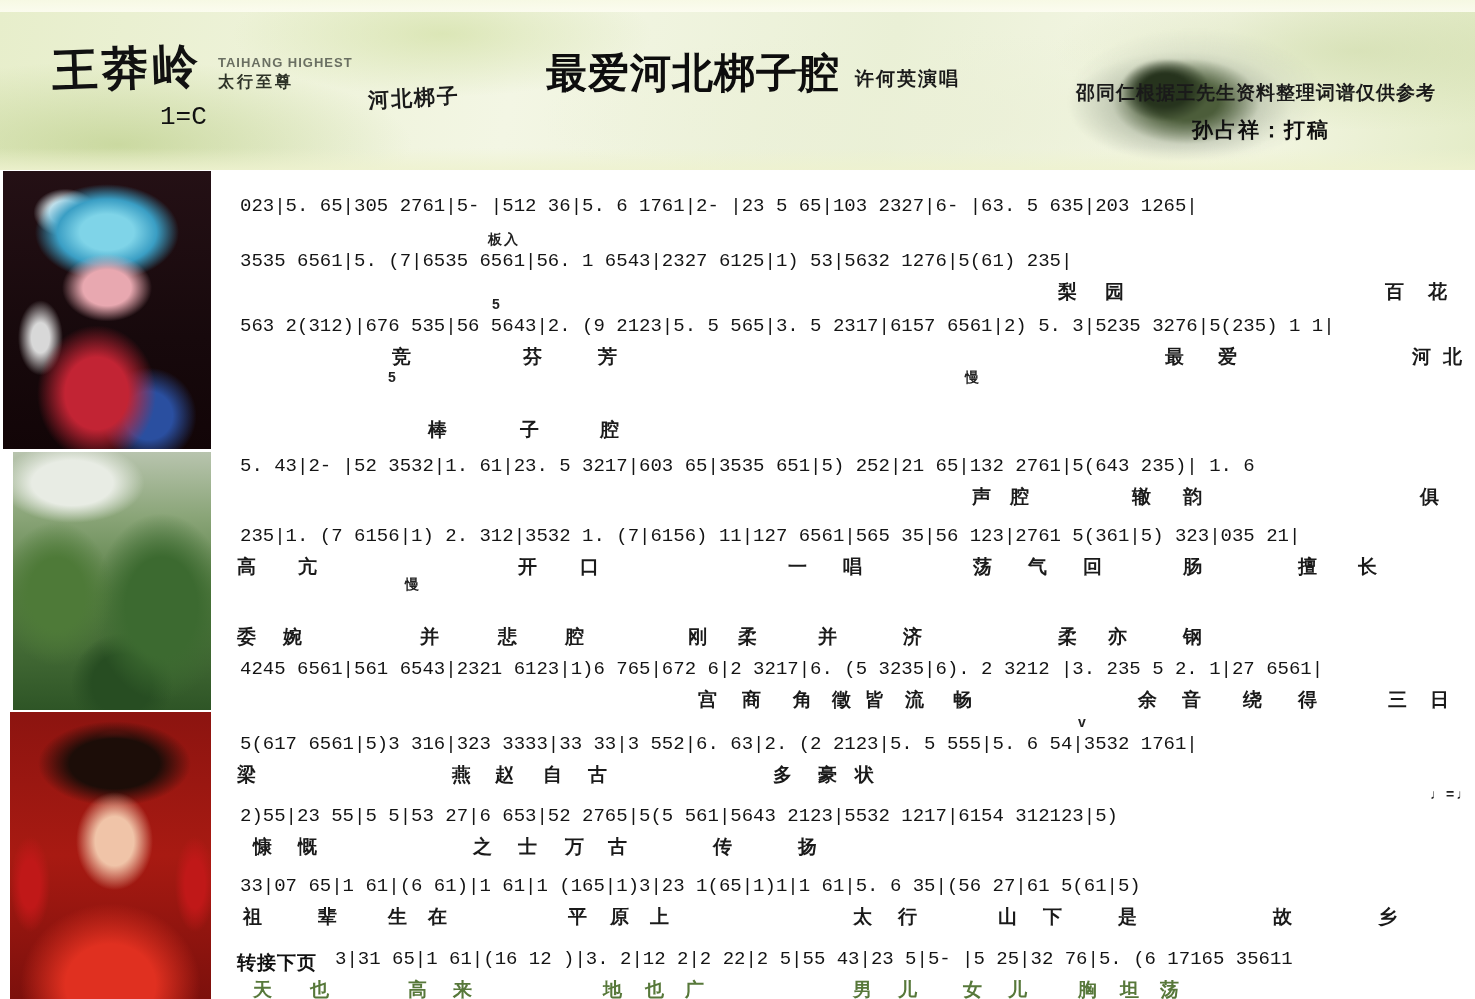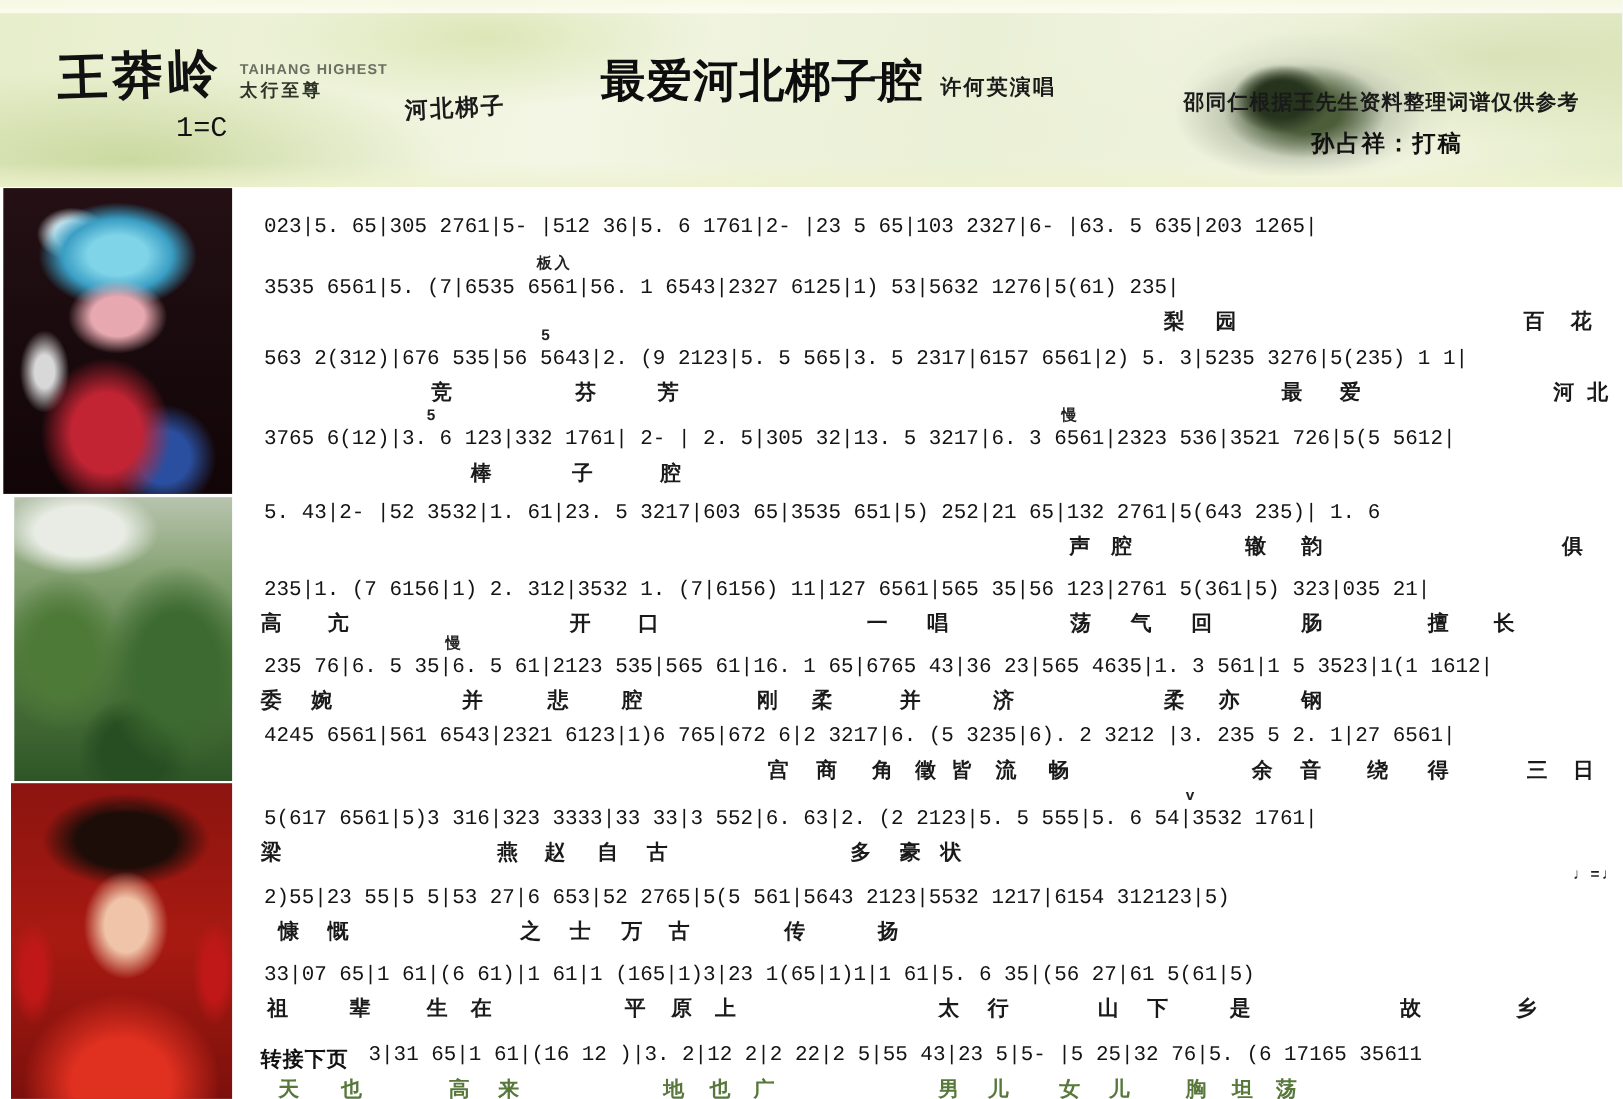--- a/index.html
+++ b/index.html
@@ -138,21 +138,20 @@
       <span class="ann" style="left: 492px;">5</span>
       <span class="lyric" style="left: 392px;">竞</span>
       <span class="lyric" style="left: 523px;">芬</span>
       <span class="lyric" style="left: 598px;">芳</span>
       <span class="lyric" style="left: 1165px;">最</span>
       <span class="lyric" style="left: 1218px;">爱</span>
       <span class="lyric" style="left: 1412px;">河</span>
       <span class="lyric" style="left: 1443px;">北</span>
     </div>
     <div class="score-row" style="top: 218px;">
-      <span class="notes" style="left: 240px;">3765 6(12)|3. 6 123|332 1761| 2- | 2. 5|305 32|13. 5 3217|6. 3 6561|2323 536|3521 726|5(5 5612|</span>
       <span class="ann" style="left: 388px;">5</span>
       <span class="ann" style="left: 965px;">慢</span>
       <span class="lyric" style="left: 428px;">棒</span>
       <span class="lyric" style="left: 520px;">子</span>
       <span class="lyric" style="left: 600px;">腔</span>
     </div>
     <div class="score-row" style="top: 285px;">
       <span class="notes" style="left: 240px;">5. 43|2- |52 3532|1. 61|23. 5 3217|603 65|3535 651|5) 252|21 65|132 2761|5(643 235)| 1. 6</span>
       <span class="lyric" style="left: 972px;">声</span>
       <span class="lyric" style="left: 1010px;">腔</span>
@@ -169,21 +168,20 @@
       <span class="lyric" style="left: 788px;">一</span>
       <span class="lyric" style="left: 843px;">唱</span>
       <span class="lyric" style="left: 973px;">荡</span>
       <span class="lyric" style="left: 1028px;">气</span>
       <span class="lyric" style="left: 1083px;">回</span>
       <span class="lyric" style="left: 1183px;">肠</span>
       <span class="lyric" style="left: 1298px;">擅</span>
       <span class="lyric" style="left: 1358px;">长</span>
     </div>
     <div class="score-row" style="top: 425px;">
-      <span class="notes" style="left: 240px;">235 76|6. 5 35|6. 5 61|2123 535|565 61|16. 1 65|6765 43|36 23|565 4635|1. 3 561|1 5 3523|1(1 1612|</span>
       <span class="ann" style="left: 405px;">慢</span>
       <span class="lyric" style="left: 237px;">委</span>
       <span class="lyric" style="left: 283px;">婉</span>
       <span class="lyric" style="left: 420px;">并</span>
       <span class="lyric" style="left: 498px;">悲</span>
       <span class="lyric" style="left: 565px;">腔</span>
       <span class="lyric" style="left: 688px;">刚</span>
       <span class="lyric" style="left: 738px;">柔</span>
       <span class="lyric" style="left: 818px;">并</span>
       <span class="lyric" style="left: 903px;">济</span>

